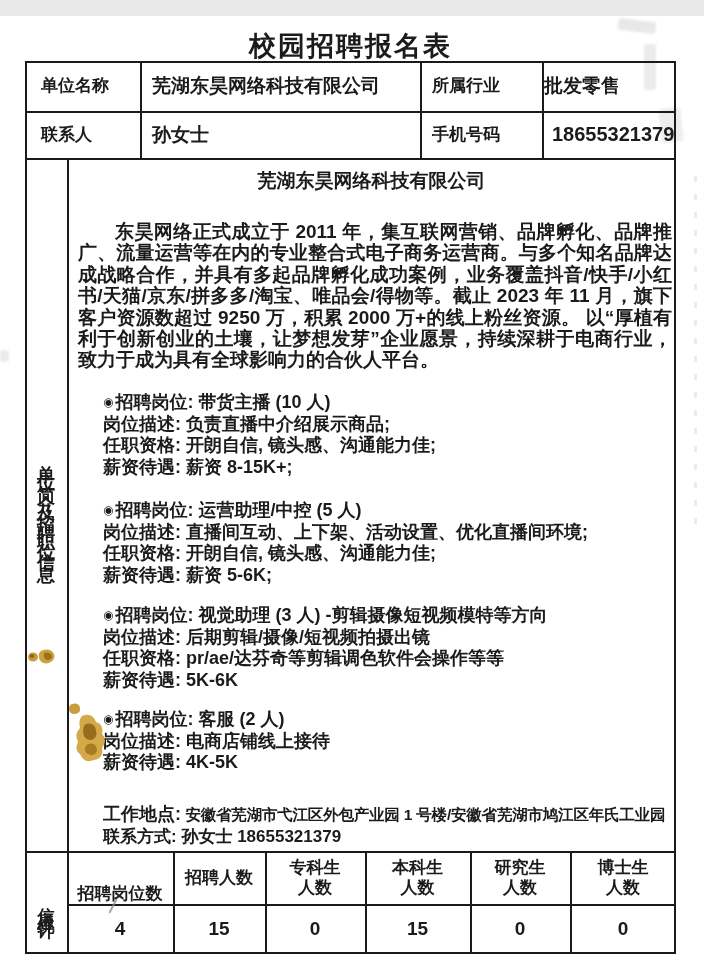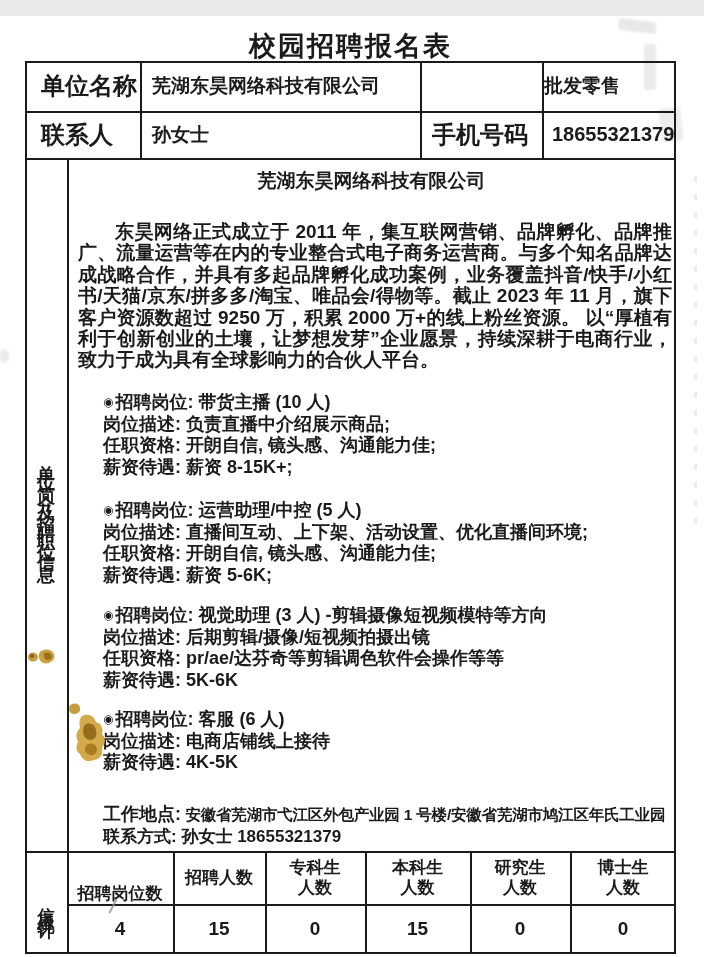--- a/index.html
+++ b/index.html
@@ -12,21 +12,21 @@
   .line{position:absolute;background:#1a1a1a;}
   #doc-title{
     left:25px;top:12px;width:651px;text-align:center;
     font-size:27px;font-weight:bold;letter-spacing:2px;
   }
   
   #table-frame{
     left:25px;top:45px;width:651px;height:893px;
     border:2.5px solid #1a1a1a;box-sizing:border-box;
   }
-  .cell-label{font-size:24px;font-weight:bold;}
+  .cell-label{font-size:17px;font-weight:bold;}
   .cell-value{font-size:19px;font-weight:bold;}
   .row1{top:45px;height:50px;line-height:50px;}
   .row2{top:95px;height:47px;line-height:47px;}
   
   .v-wrap{display:flex;align-items:center;justify-content:center;}
   .v-text{
     writing-mode:vertical-rl;text-orientation:upright;
     font-weight:bold;white-space:nowrap;
   }
   #section-side-label .v-text{font-size:18px;letter-spacing:10px;}
@@ -91,20 +91,21 @@
   <div class="line" style="left:542px;top:45px;width:2px;height:97px;"></div>
   <div class="line" style="left:67px;top:142px;width:2px;height:796px;"></div>
   <div class="line" style="left:173px;top:835px;width:2px;height:103px;"></div>
   <div class="line" style="left:265px;top:835px;width:2px;height:103px;"></div>
   <div class="line" style="left:365px;top:835px;width:2px;height:103px;"></div>
   <div class="line" style="left:470px;top:835px;width:2px;height:103px;"></div>
   <div class="line" style="left:570px;top:835px;width:2px;height:103px;"></div>
 
   <div class="abs row1 cell-label" style="left:41px;">单位名称</div>
   <div class="abs row1 cell-value" style="left:152px;">芜湖东昊网络科技有限公司</div>
+  <div class="abs row1 cell-label" style="left:432px;">所属行业</div>
   <div class="abs row1 cell-value" style="left:544px;text-align:center;">批发零售</div>
 
   <div class="abs row2 cell-label" style="left:41px;">联系人</div>
   <div class="abs row2 cell-value" style="left:152px;">孙女士</div>
   <div class="abs row2 cell-label" style="left:432px;">手机号码</div>
   <div class="abs row2 cell-value" style="left:552px;font-size:20px;">18655321379</div>
 
   <div id="section-side-label" class="abs v-wrap" style="left:25px;top:142px;width:42px;height:693px;">
     <span class="v-text">单位简介及招聘职位信息</span>
   </div>
@@ -124,21 +125,21 @@
     <div>任职资格: 开朗自信, 镜头感、沟通能力佳;</div>
     <div>薪资待遇: 薪资 5-6K;</div>
   </div>
   <div class="abs job-block" style="top:589px;">
     <div><span class="bullet">◉</span><span>招聘岗位: 视觉助理 (3 人) -剪辑摄像短视频模特等方向</span></div>
     <div>岗位描述: 后期剪辑/摄像/短视频拍摄出镜</div>
     <div>任职资格: pr/ae/达芬奇等剪辑调色软件会操作等等</div>
     <div>薪资待遇: 5K-6K</div>
   </div>
   <div class="abs job-block" style="top:693px;">
-    <div><span class="bullet">◉</span><span>招聘岗位: 客服 (6 人)</span></div>
+    <div><span class="bullet">◉</span><span>招聘岗位: 客服 (2 人)</span></div>
     <div>岗位描述: 电商店铺线上接待</div>
     <div>薪资待遇: 4K-5K</div>
   </div>
 
   <div id="footer-line1" class="abs">
     <span class="flabel">工作地点:</span>
     <span class="fvalue">安徽省芜湖市弋江区外包产业园 1 号楼/安徽省芜湖市鸠江区年氏工业园</span>
   </div>
   <div id="footer-line2" class="abs">
     <span>联系方式:</span>

